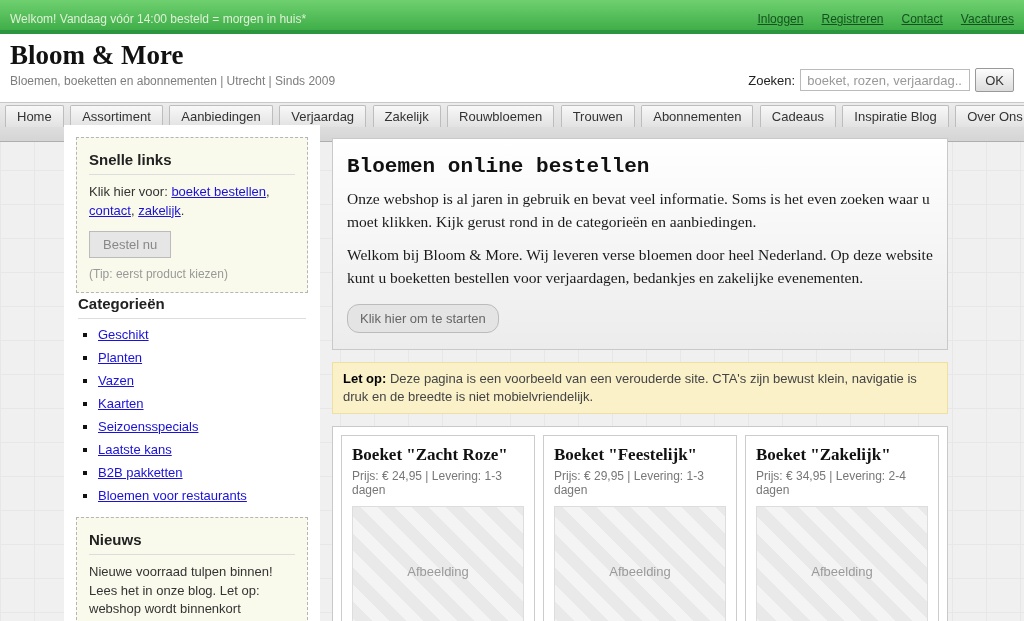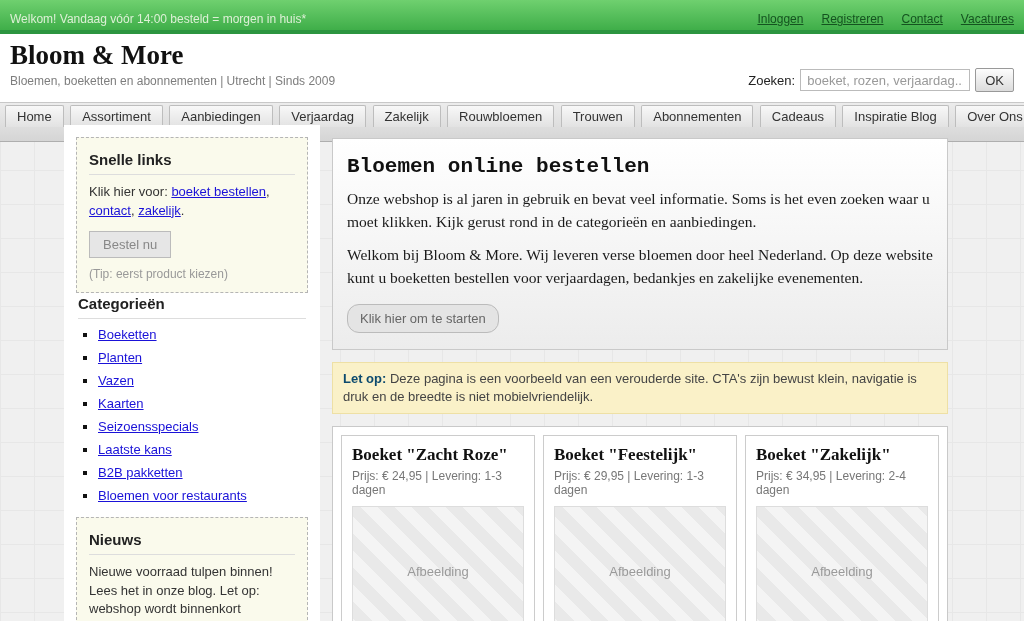--- a/index.html
+++ b/index.html
@@ -98,21 +98,21 @@
   }
   .btn-cta {
     margin-top: 6px; padding: 6px 12px; font-size: 13px; color: #666;
     background: #e4e4e4; border: 1px solid #bbb; border-radius: 12px; cursor: pointer;
     font-family: "Liberation Sans", sans-serif;
   }
   .notice {
     margin-top: 12px; background: #faf1c8; border: 1px solid #eee0a5;
     padding: 7px 10px; font-size: 13px; color: #444; line-height: 1.4;
   }
-  .notice b { color: #0c4a6e; }
+  .notice b { color: #000000; }
 
   .products {
     margin-top: 12px; background: #fff; border: 1px solid #c9c9c9;
     padding: 4px; display: flex; align-items: flex-start;
   }
   .card { flex: 1 1 0; background: #fff; border: 1px solid #ccc; margin: 4px; padding: 9px 10px 10px 10px; }
   .card h3 { font-family: "Liberation Serif", serif; font-size: 17px; color: #111; margin: 0 0 4px 0; }
   .card .meta { font-size: 12px; color: #777; margin-bottom: 9px; }
   .imgbox {
     height: 130px; border: 1px solid #ddd;
@@ -168,21 +168,21 @@
       <div class="side-text">
         <span>Klik hier voor: </span><a>boeket bestellen</a><span>, </span><a>contact</a><span>, </span><a>zakelijk</a><span>.</span>
       </div>
       <button class="btn-gray">Bestel nu</button>
       <div class="tip">(Tip: eerst product kiezen)</div>
     </div>
 
     <div class="cat-section">
       <div class="side-h">Categorieën</div>
       <ul class="cat-list">
-        <li><a>Boeketten</a></li>
+        <li><a>Geschikt</a></li>
         <li><a>Planten</a></li>
         <li><a>Vazen</a></li>
         <li><a>Kaarten</a></li>
         <li><a>Seizoensspecials</a></li>
         <li><a>Laatste kans</a></li>
         <li><a>B2B pakketten</a></li>
         <li><a>Bloemen voor restaurants</a></li>
       </ul>
     </div>
 

